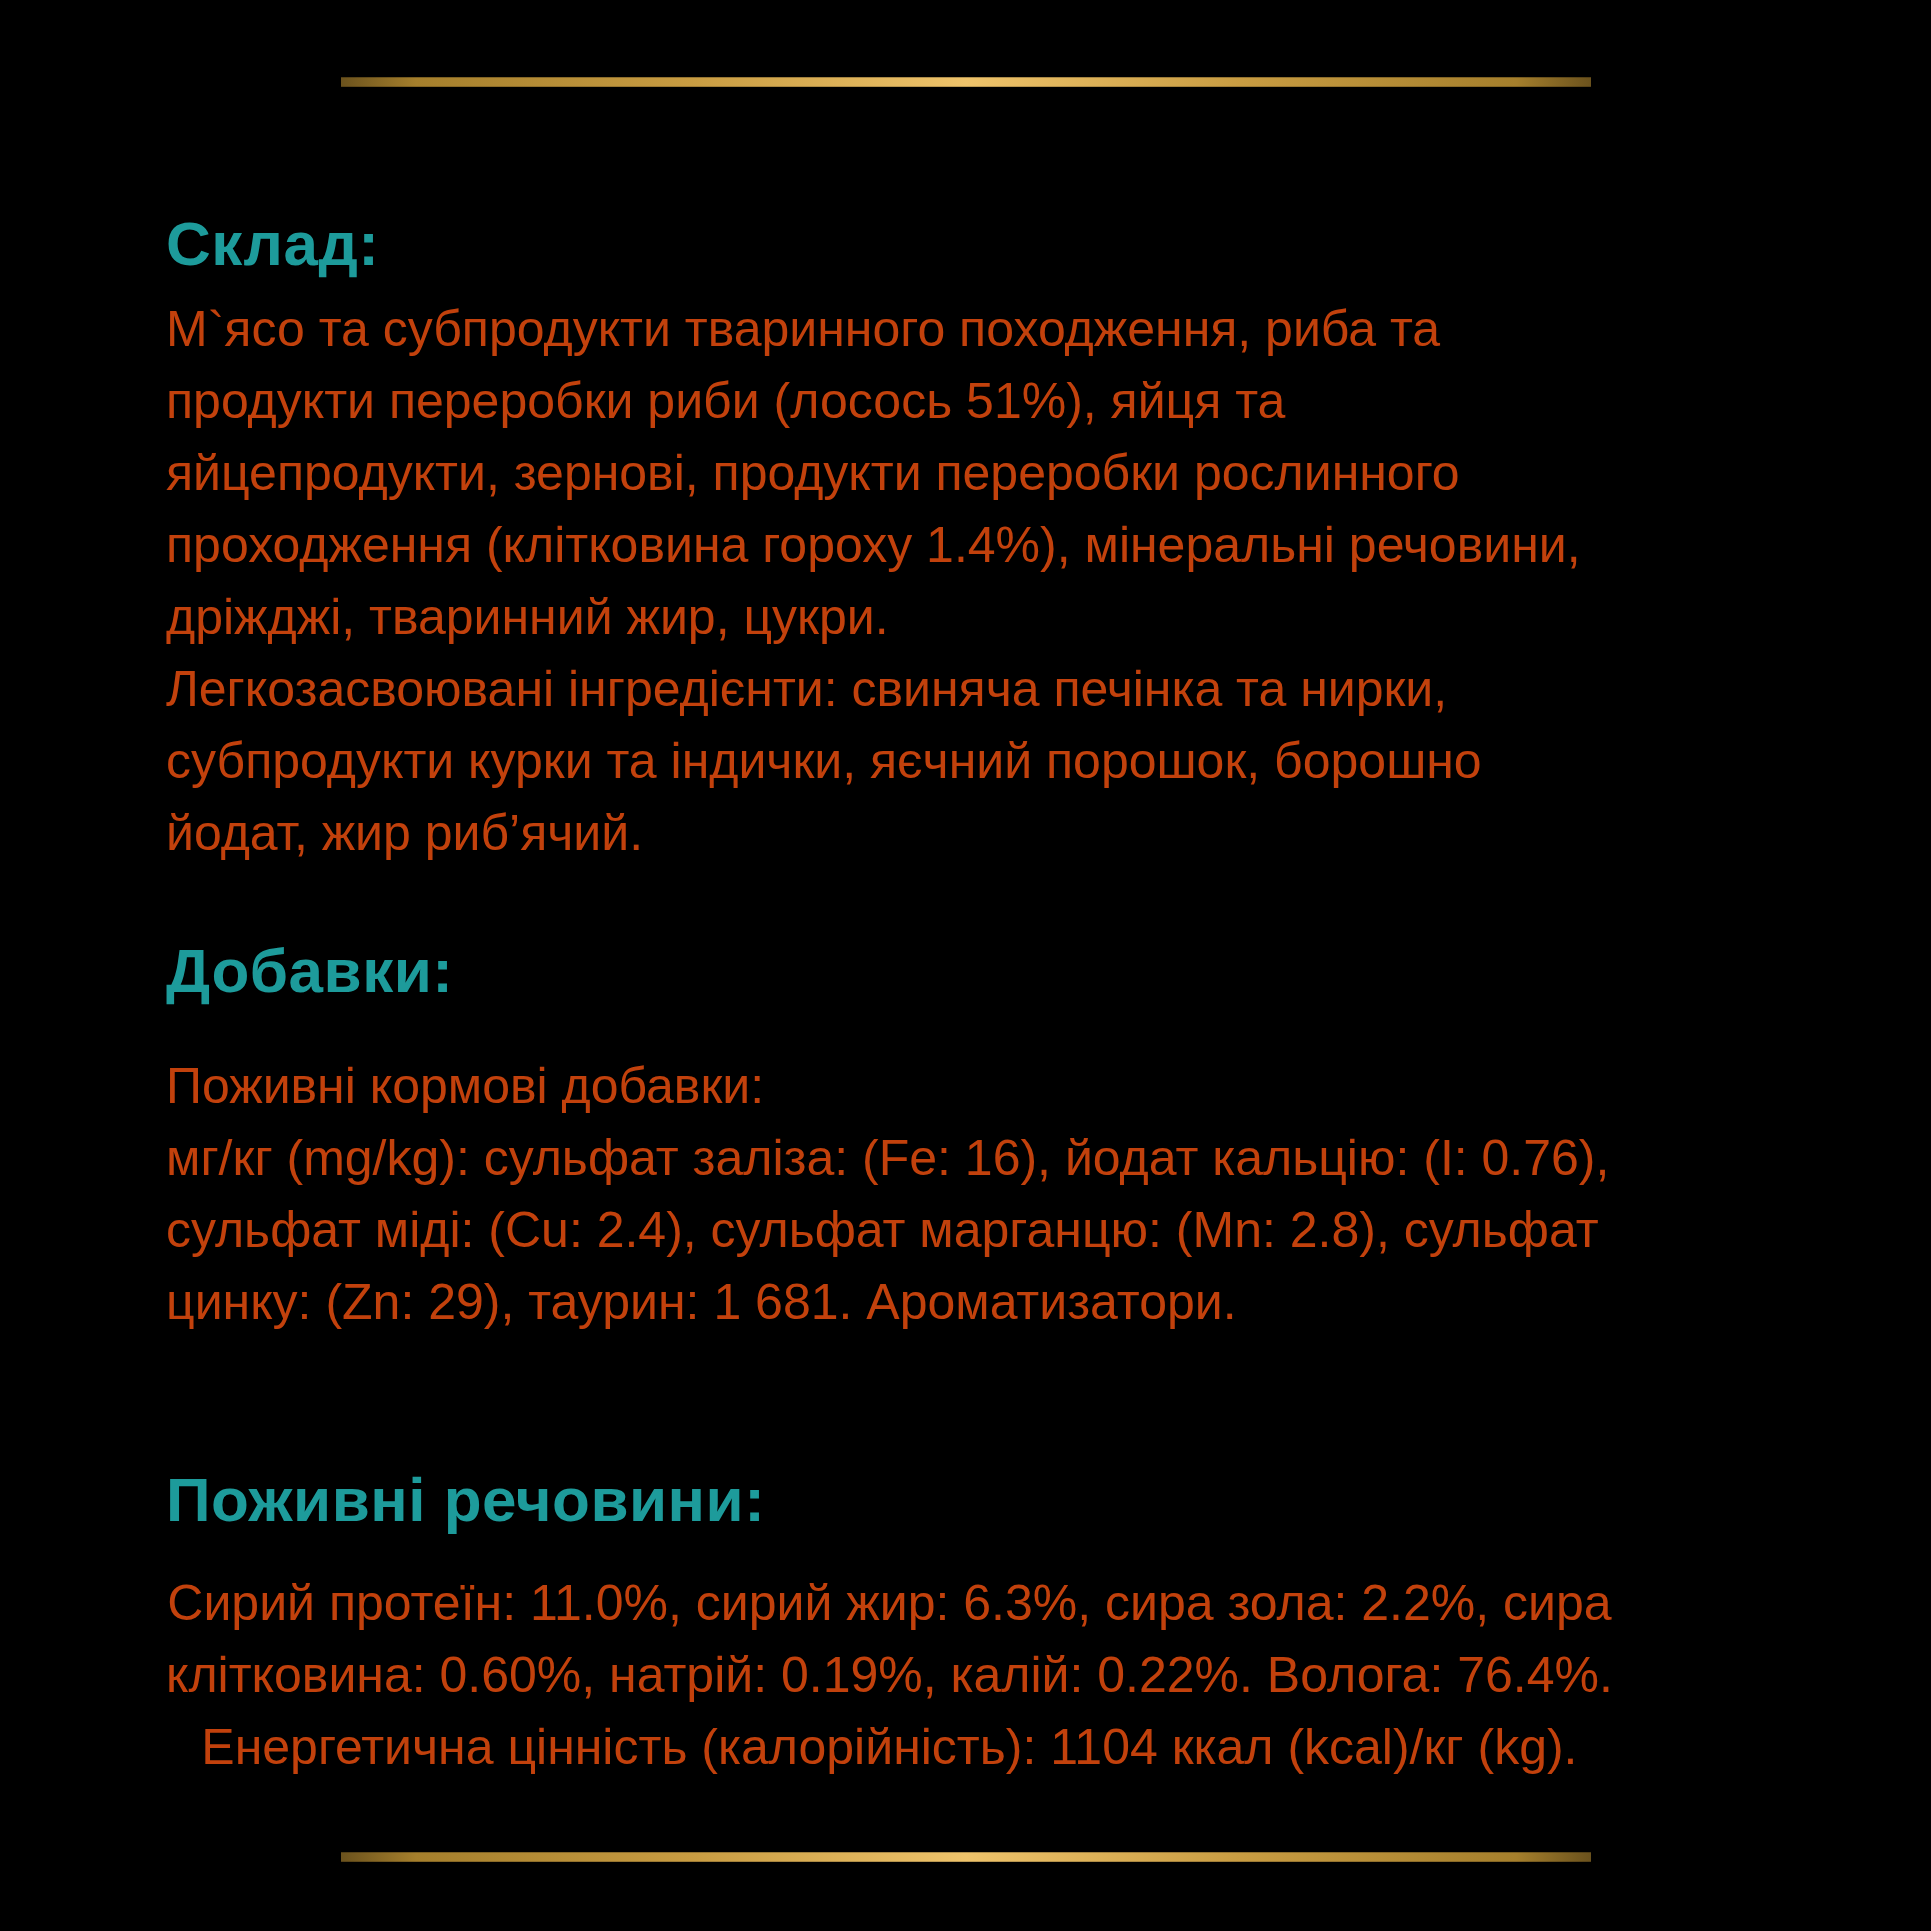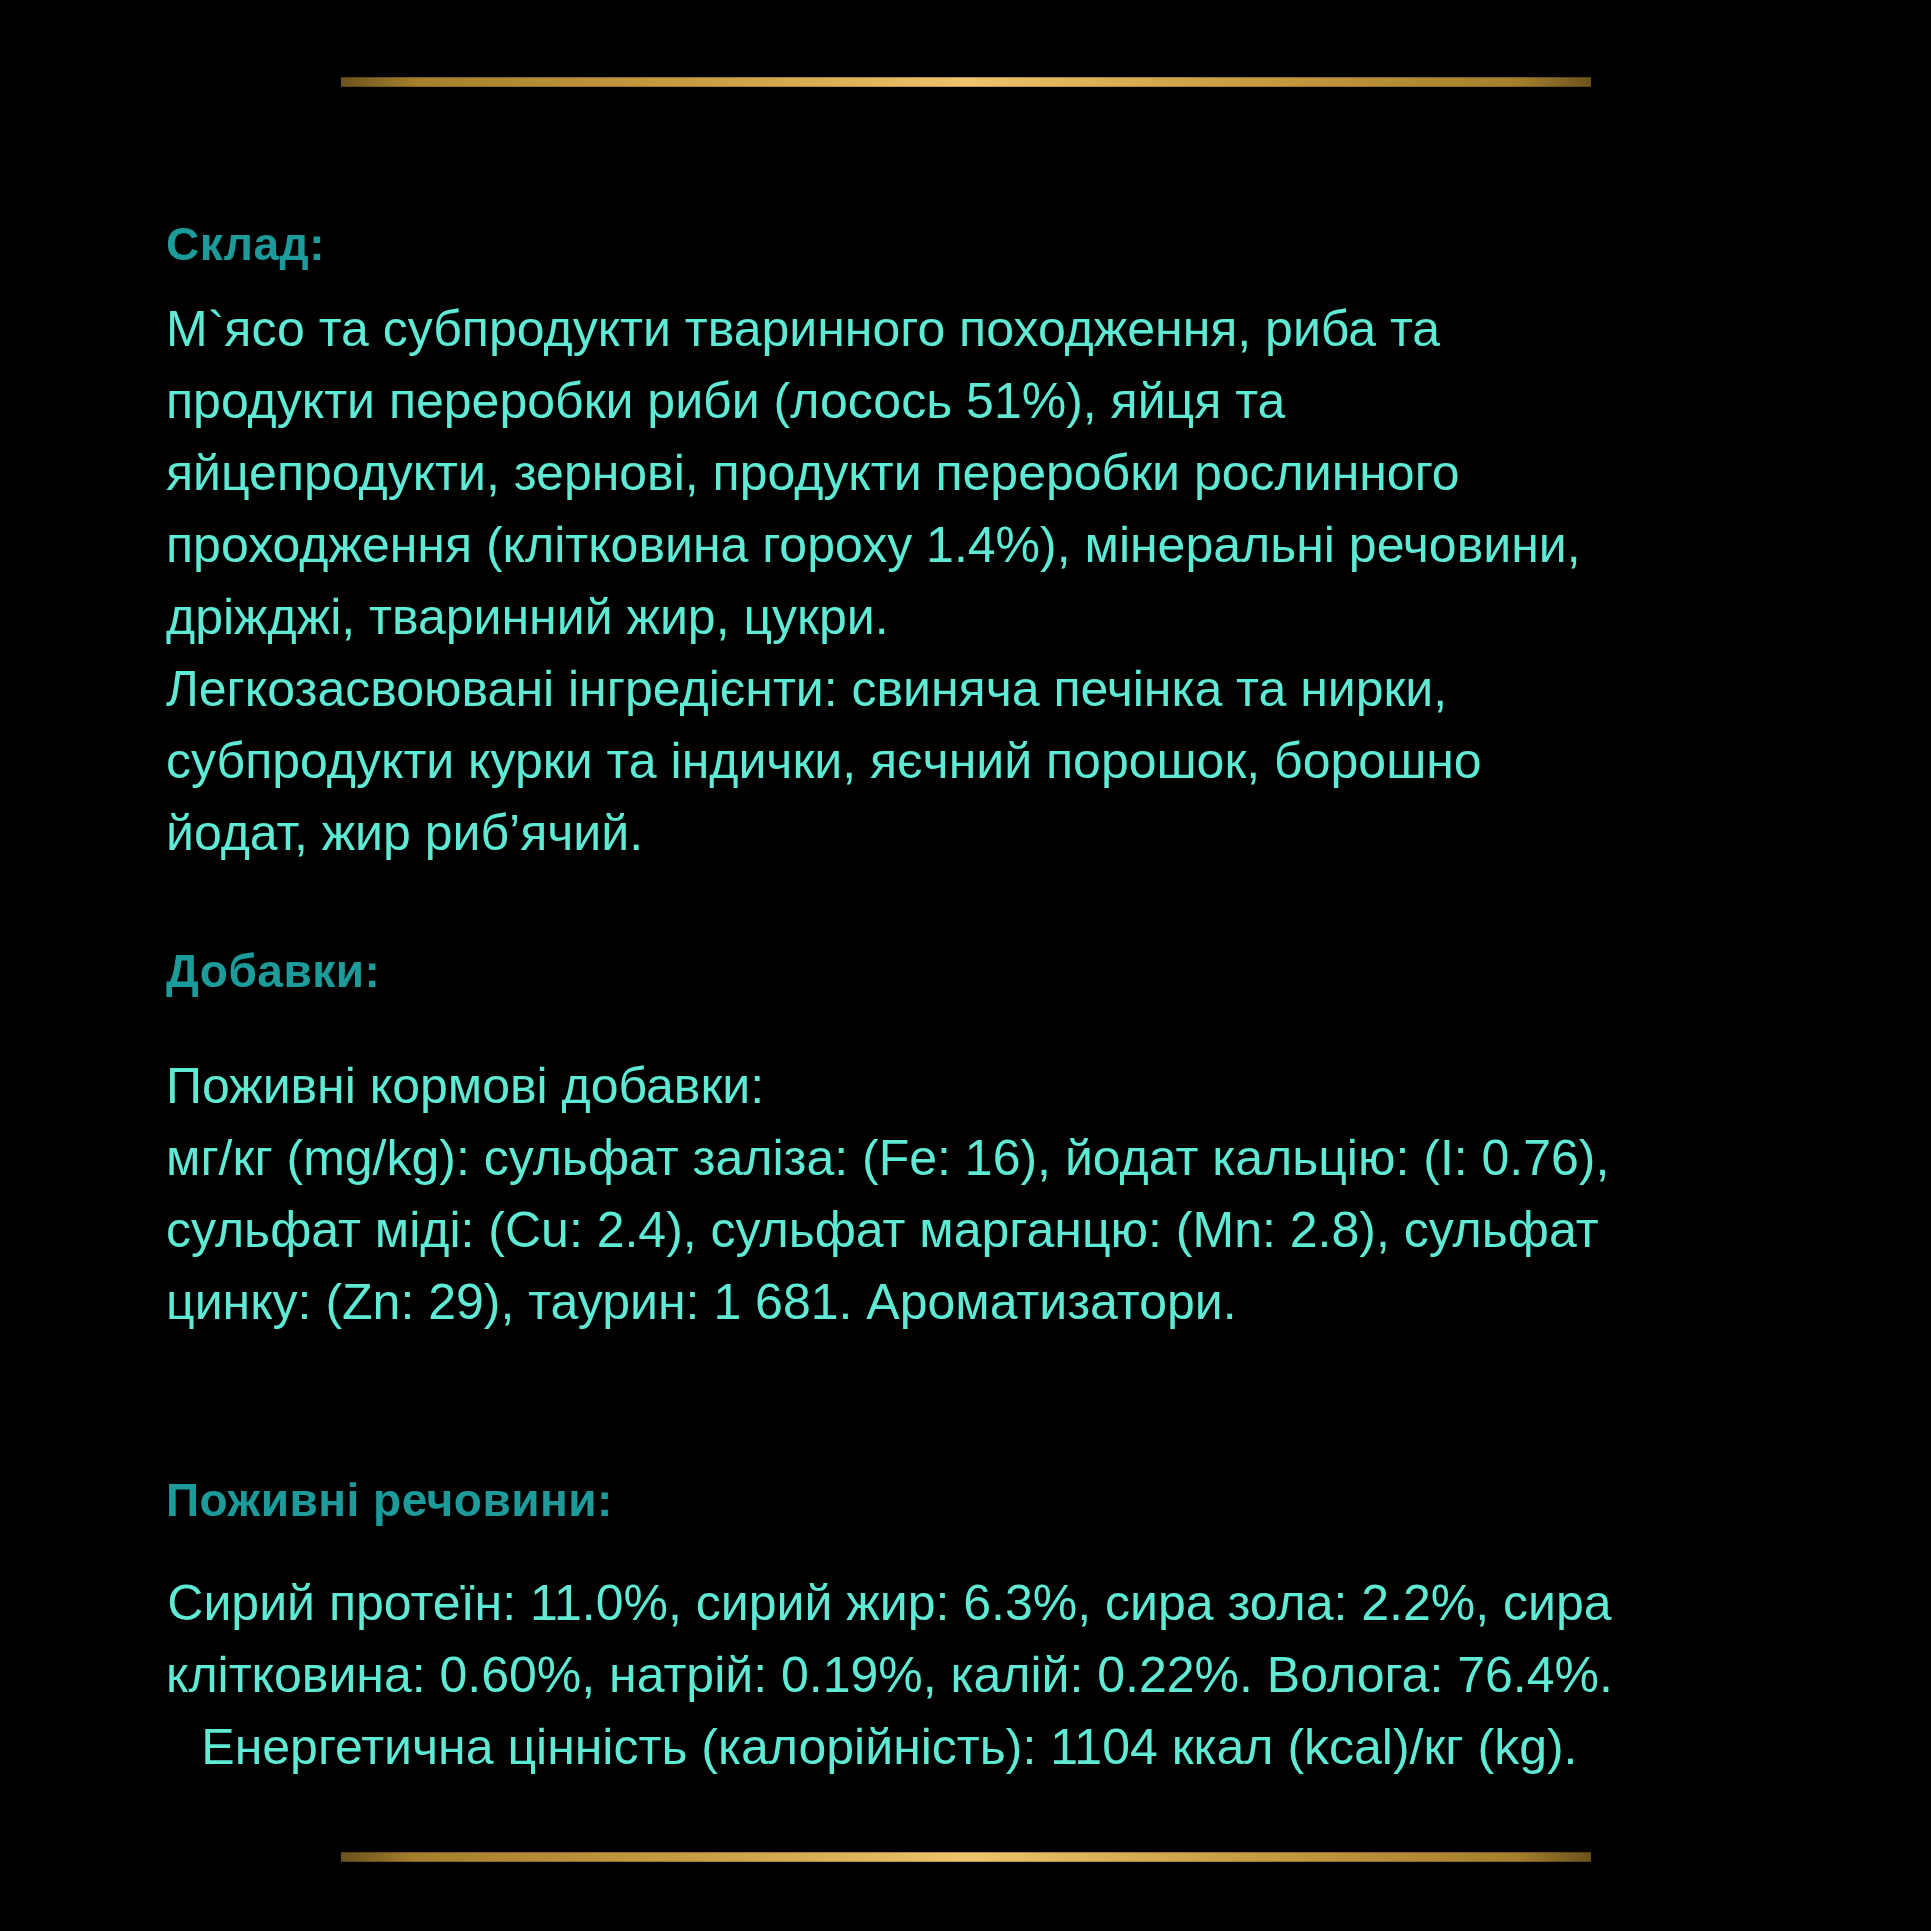--- a/index.html
+++ b/index.html
@@ -31,31 +31,31 @@
     box-shadow: inset 0 1px 0 rgba(0,0,0,0.25), inset 0 -1px 0 rgba(0,0,0,0.2);
   }
   .gold-bar.top    { top: 77px; }
   .gold-bar.bottom { top: 1852px; }
 
   .heading {
     position: absolute;
     left: 166px;
     margin: 0;
     color: #1d9b9b;
-    font-size: 46px;
+    font-size: 62px;
     line-height: 82px;
     font-weight: 700;
     letter-spacing: 0.5px;
     white-space: nowrap;
   }
   .body-block {
     position: absolute;
     left: 166px;
     margin: 0;
-    color: #5eead4;
+    color: #c2410c;
     font-size: 50px;
     line-height: 72px;
     font-weight: 400;
     letter-spacing: 0px;
   }
   .body-block .line {
     white-space: nowrap;
   }
   .sub3 {
     font-size: 0.62em;

